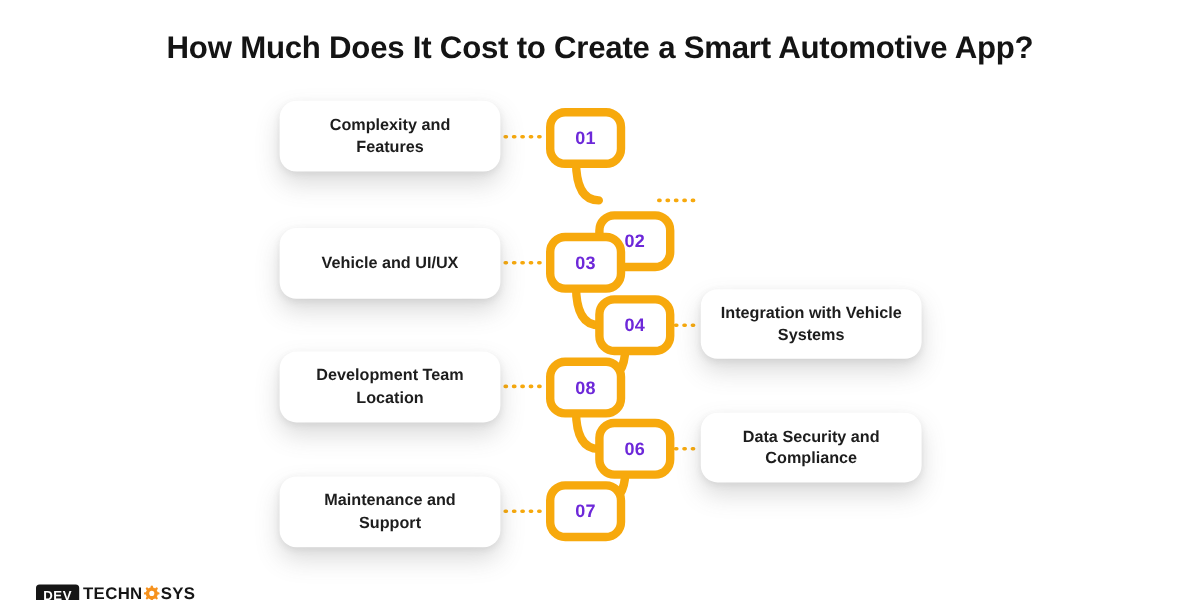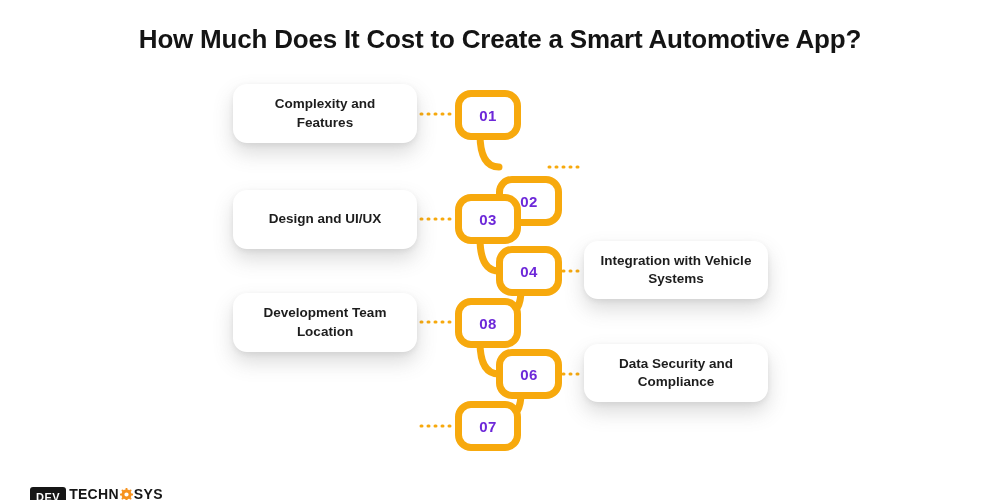--- a/index.html
+++ b/index.html
@@ -96,30 +96,33 @@
       <span>06</span>
     </div>
   <div class="badge b7">
       <span>07</span>
     </div>
 
   <div class="card cl1">
       <span>Complexity and Features</span>
     </div>
   <div class="card cl2">
-      <span>Design and UI/UX</span>
+      <span>Vehicle and UI/UX</span>
     </div>
   <div class="card cr2">
       <span>Integration with Vehicle Systems</span>
     </div>
   <div class="card cl3">
       <span>Development Team Location</span>
     </div>
   <div class="card cr3">
       <span>Data Security and Compliance</span>
+    </div>
+  <div class="card cl4">
+      <span>Maintenance and Support</span>
     </div>
 
   <div class="logo">
     <div class="monitor-wrap">
       <div class="monitor">DEV</div>
       <div class="stand-neck"></div>
       <div class="stand-base"></div>
     </div>
     <div class="logo-text">
       <div class="brand">

